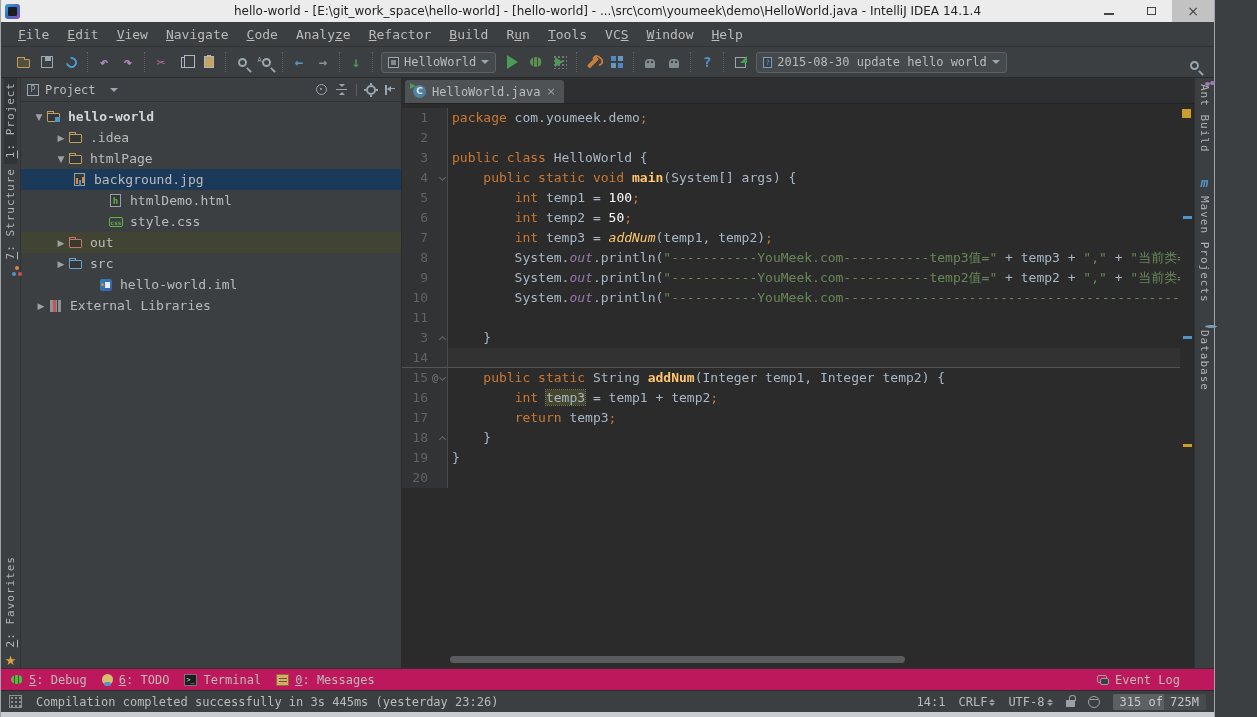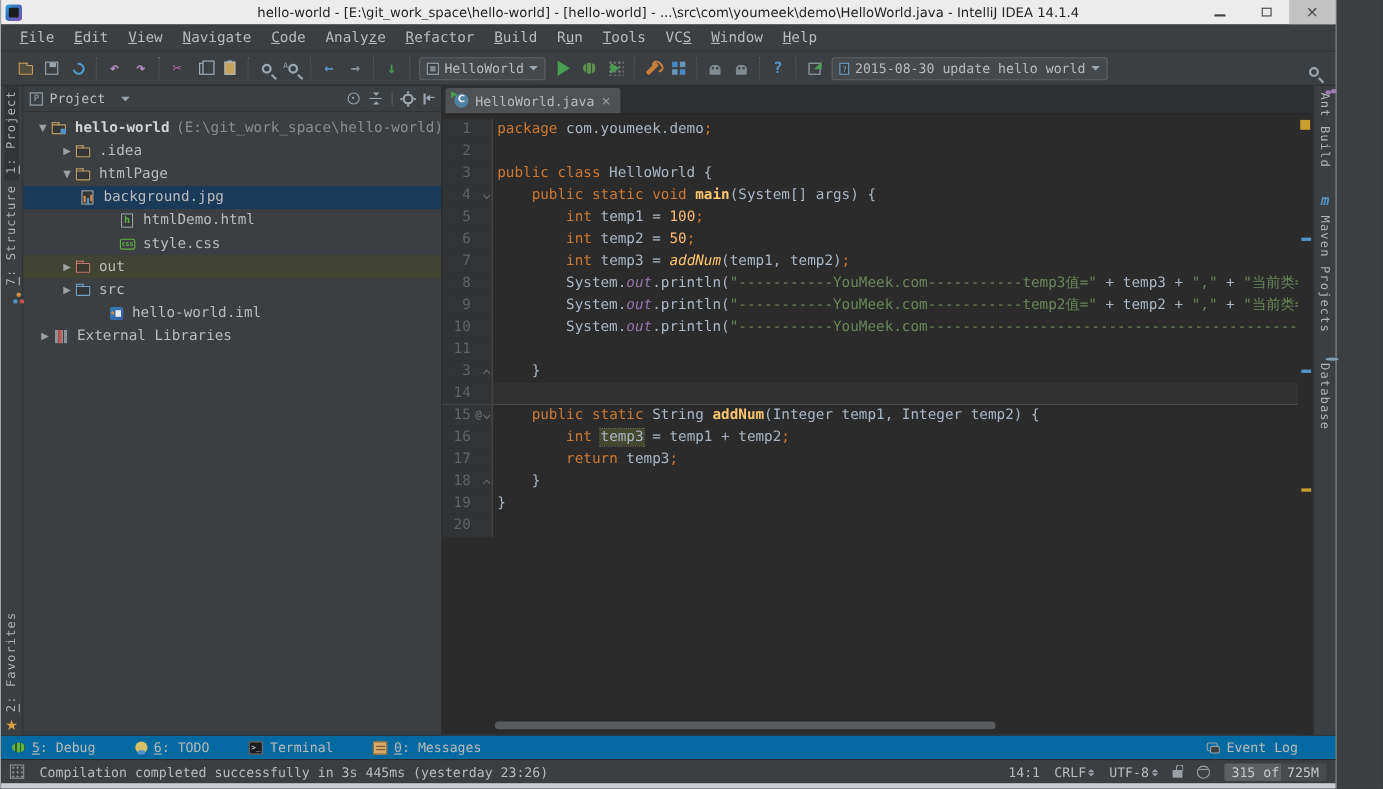--- a/index.html
+++ b/index.html
@@ -142,32 +142,32 @@
   .code-scroll{position:absolute;inset:0;padding-top:4px}
   .cl{display:flex;height:20px;white-space:pre}
   .cl .ln{width:28px;flex:none;text-align:right;color:#606366;background:#313335;padding-right:2px}
   .cl .gm{width:18px;flex:none;background:#313335;border-right:1px solid #4B4B4B;position:relative;color:#787878;font-size:10px;text-align:left;padding-left:2px}
   .cl .src{flex:1;padding-left:4px;overflow:hidden}
   .cl.caret .src{background:#323232}
   .cl.sep{border-bottom:1px solid #545454}
   .fold{position:absolute;right:2px;top:7px;width:5px;height:5px;border:1.5px solid #5F6A6E}
   .fold.down{border-top:none;border-left:none;transform:rotate(45deg)}
   .fold.up{border-bottom:none;border-right:none;transform:rotate(45deg);top:9px}
-  .k{color:#CC7832}.p{color:#A9B7C6}.n{color:#fdba74}.s{color:#6A8759}
+  .k{color:#CC7832}.p{color:#A9B7C6}.n{color:#ffffff}.s{color:#6A8759}
   .d{color:#FFC66D;font-weight:bold}.sm{color:#FFC66D;font-style:italic}
   .f{color:#9876AA;font-style:italic}.sc{color:#CC7832}
   .hl{color:#A9B7C6;background:#45472F;outline:1px dotted #7C7A55}
   .stripe-right-col{position:absolute;right:0;top:0;bottom:0;width:14px;background:#2B2B2B;z-index:3}
   .insp-square{position:absolute;right:3px;top:5px;width:9px;height:9px;background:#C99E2C}
   .mark{position:absolute;right:2px;width:9px;height:3px}
   .hscroll{position:absolute;left:48px;bottom:5px;width:455px;height:7px;border-radius:4px;background:#595B5D;z-index:2}
 
   
-  .bottombar{height:22px;background:#0369a1;border-top:1px solid #323232;display:flex;
-    font-size:12px;color:#BBBBBB;padding:0 10px;flex:none;gap:36px}
+  .bottombar{height:22px;background:#be185d;border-top:1px solid #323232;display:flex;
+    font-size:12px;color:#BBBBBB;padding:0 10px;flex:none;gap:15px}
   .bb-item{display:flex;align-items:center;gap:6px;white-space:nowrap}
   .bb-item u{text-decoration:underline}
   .bb-debug{width:12px;height:9px;border-radius:50%;background:repeating-linear-gradient(90deg,#62B543 0 3px,#2F5B2C 3px 4px)}
   .bb-todo{width:11px;height:11px;border-radius:50%;background:#D8C06A;position:relative}
   .bb-todo::after{content:"";position:absolute;bottom:-1px;left:2px;width:7px;height:4px;background:#5394C8;border-radius:2px}
   .bb-terminal{width:13px;height:12px;background:#1B1D1E;border:1px solid #777;color:#D8DCDE;font-size:7px;line-height:10px;padding-left:1px}
   .bb-messages{width:13px;height:12px;background:#D9A968;border:1px solid #8C6B3C;position:relative}
   .bb-messages::after{content:"";position:absolute;left:2px;top:3px;width:8px;height:1px;background:#6E5530;box-shadow:0 3px #6E5530}
   .bb-eventlog{width:12px;height:10px;position:relative}
   .bb-eventlog::before{content:"";position:absolute;left:0;top:0;width:8px;height:6px;border:1px solid #9AA0A6;border-radius:2px}
@@ -359,21 +359,20 @@
           <span class="dock-ic"></span>
         </span>
       </div>
       <div class="tree" id="tree">
           <div class="trow" style="padding-left: 10px;">
             <span class="tarrow">▼</span>
             <span class="tico">
               <span class="t-folder t-proj"></span>
             </span>
             <span class="tlabel bold">hello-world</span>
-            <span class="textra">(E:\git_work_space\hello-world)</span>
           </div>
           <div class="trow" style="padding-left: 32px;">
             <span class="tarrow">▶</span>
             <span class="tico">
               <span class="t-folder"></span>
             </span>
             <span class="tlabel">.idea</span>
           </div>
           <div class="trow" style="padding-left: 32px;">
             <span class="tarrow">▼</span>

